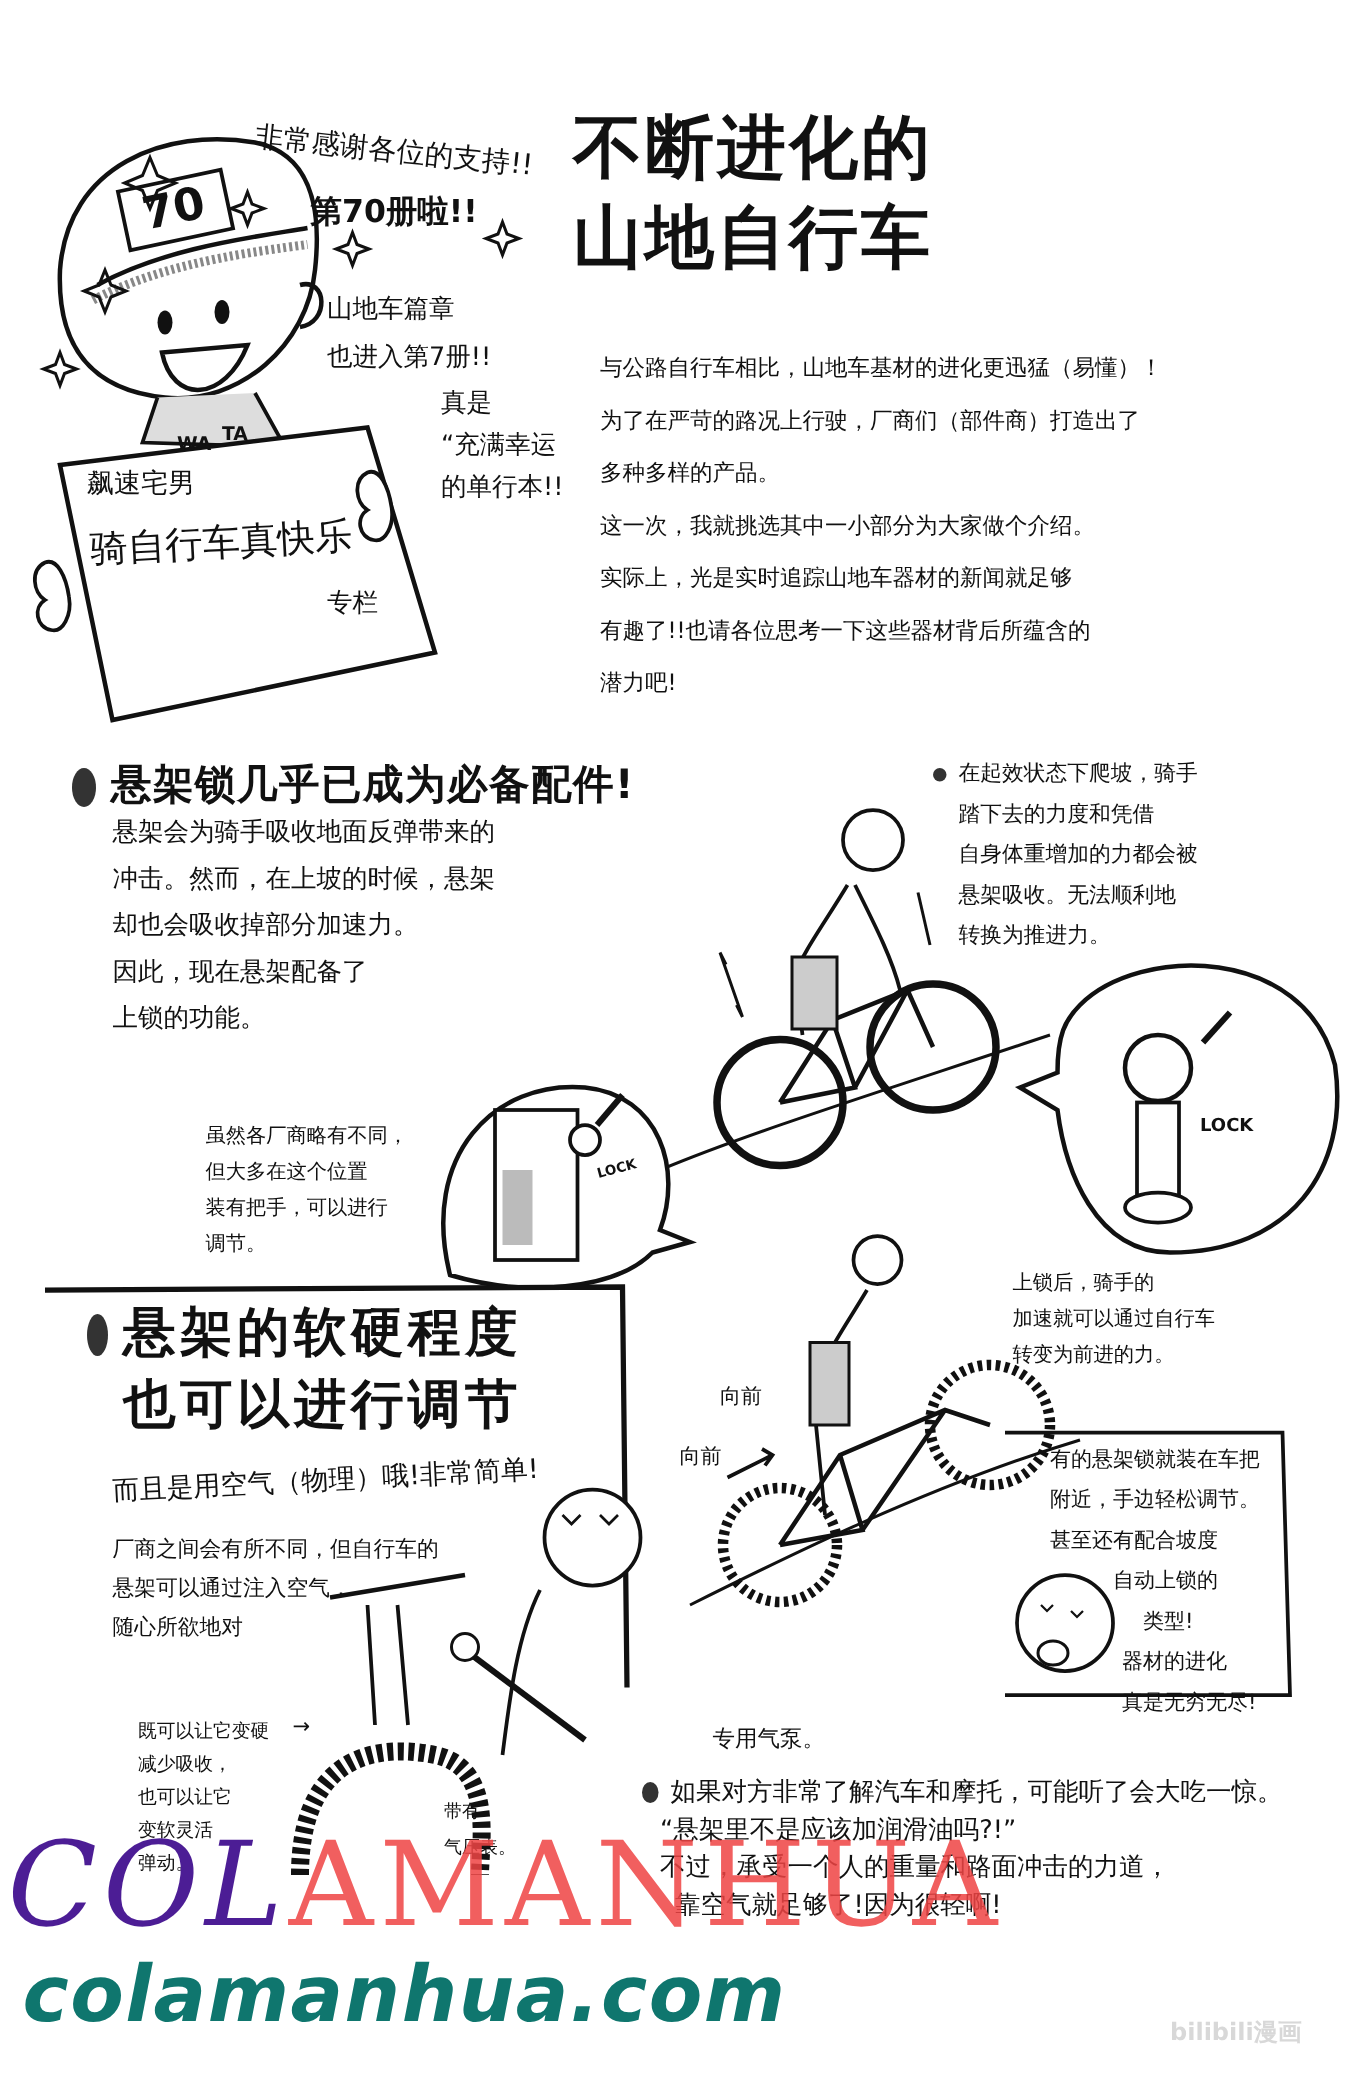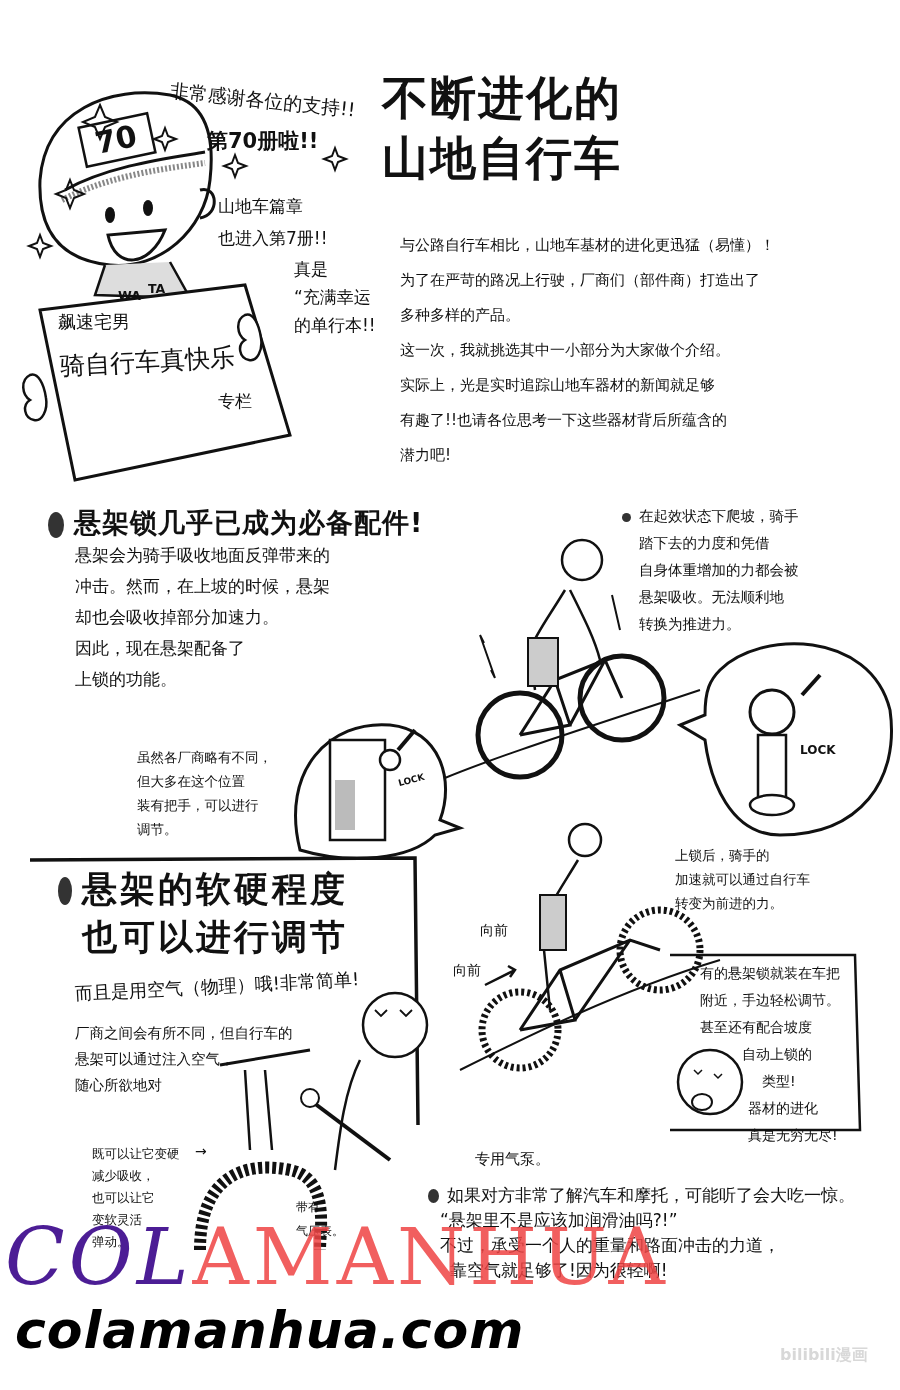--- a/index.html
+++ b/index.html
@@ -222,14 +222,14 @@
 <div class="abs hand line-list" style="left:428px;top:1183px;font-size:17px;line-height:25px;">
   <div><span class="sdot" style="width:11px;height:14px;"></span><span>如果对方非常了解汽车和摩托，可能听了会大吃一惊。</span></div>
   <div style="padding-left:12px">“悬架里不是应该加润滑油吗?!”</div>
   <div style="padding-left:12px">不过，承受一个人的重量和路面冲击的力道，</div>
   <div style="padding-left:22px">靠空气就足够了!因为很轻啊!</div>
 </div>
 
 <div class="abs wm1" style="left:5px;top:1212px;">
   <span style="color:#4c1d95;font-style:italic;text-align:right;">COL</span><span style="color:#ef4444;opacity:0.85;">AMANHUA</span>
 </div>
-<div class="abs wm2" style="left:15px;top:1300px;color:#000000;">colamanhua.com</div>
+<div class="abs wm2" style="left:15px;top:1300px;color:#0f766e;">colamanhua.com</div>
 <div class="abs" style="left:780px;top:1345px;font-size:16px;color:#d8d8d8;font-weight:bold;">bilibili漫画</div>
 
 </body></html>

